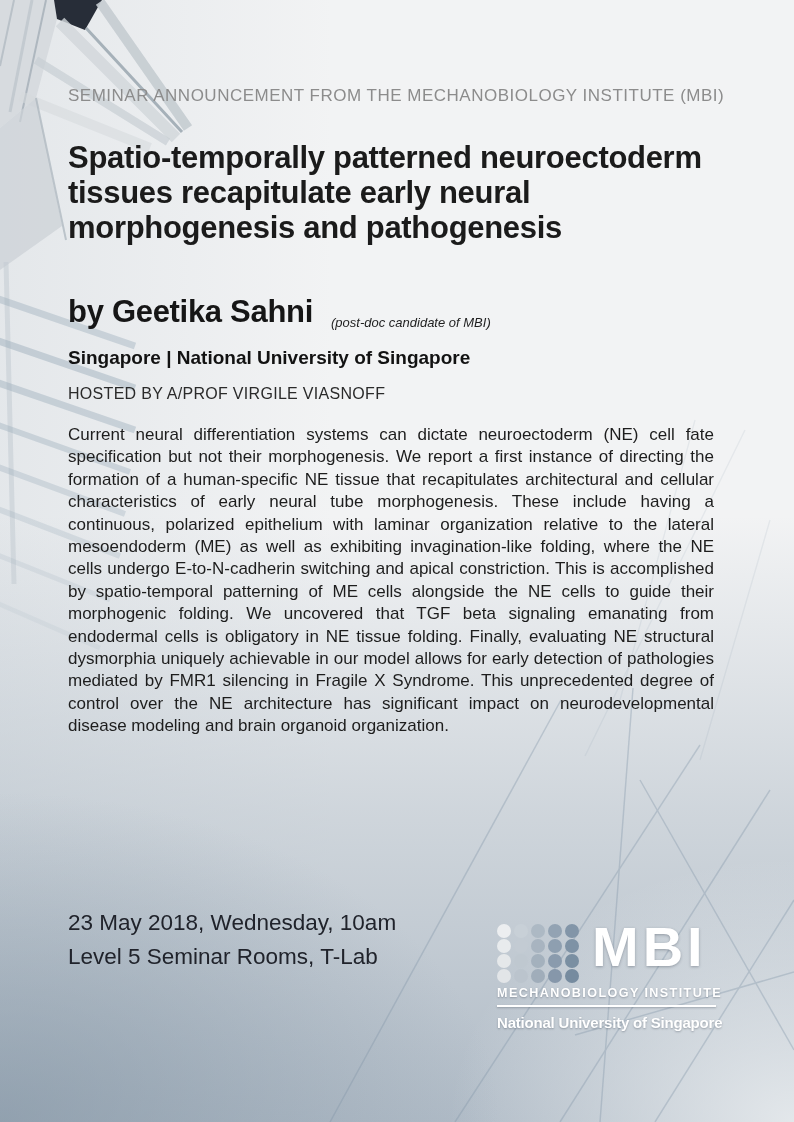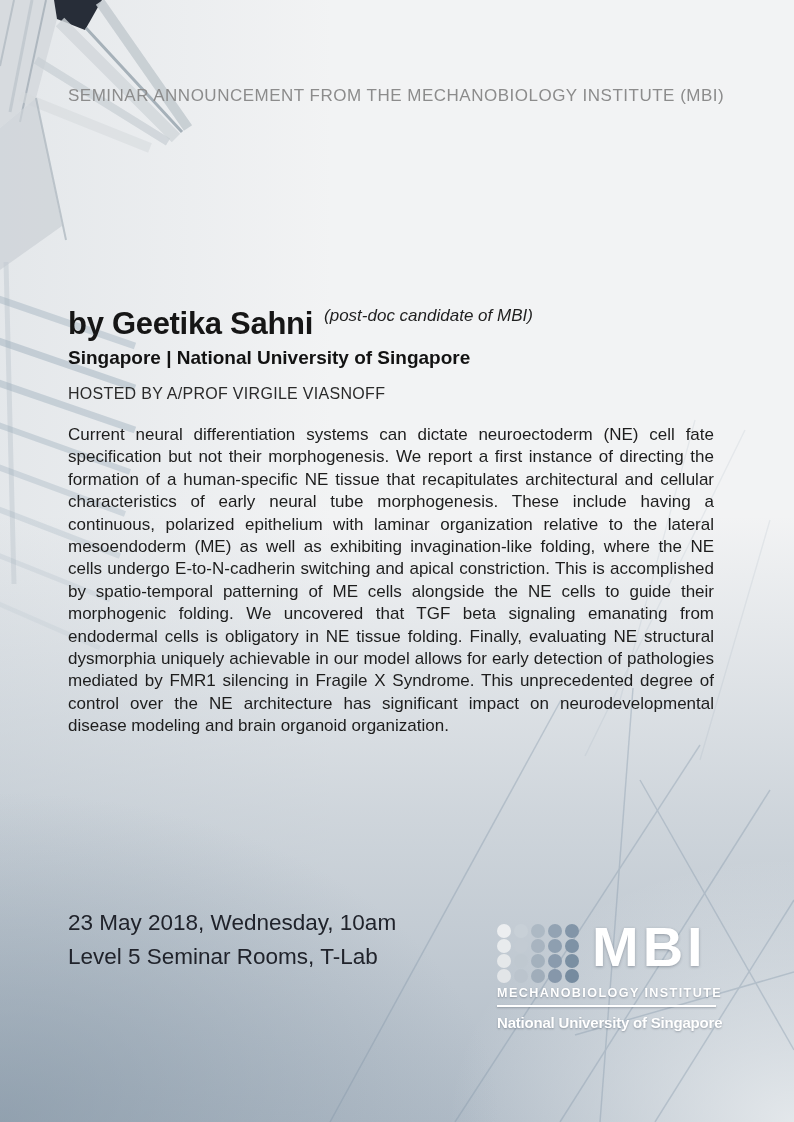--- a/index.html
+++ b/index.html
@@ -12,23 +12,23 @@
       linear-gradient(to bottom, rgba(198,207,215,0) 46%, rgba(173,185,196,0.50) 72%, rgba(158,172,186,0.78) 100%),
       linear-gradient(to right, rgba(178,190,200,0.22), rgba(255,255,255,0) 42%),
       #f2f3f4;
   }
   .bg-svg{position:absolute;inset:0;pointer-events:none;}
   .layer{position:absolute;}
 
   .kicker{left:68px;top:86px;font-size:17px;letter-spacing:.5px;color:#8c8c8c;white-space:nowrap;}
   .title{left:68px;top:140px;width:640px;font-size:31px;line-height:35px;font-weight:bold;
          letter-spacing:-.3px;color:#1b1b1b;}
-  .byline{left:68px;top:306px;display:flex;align-items:flex-start;white-space:nowrap;}
+  .byline{left:68px;top:294px;display:flex;align-items:flex-end;white-space:nowrap;}
   .byline .name{font-size:31px;font-weight:bold;letter-spacing:-.3px;color:#161616;}
-  .byline .note{font-size:17px;font-style:italic;color:#1f1f1f;margin-left:11px;}
+  .byline .note{font-size:13px;font-style:italic;color:#1f1f1f;margin-left:18px;}
   .affiliation{left:68px;top:347px;font-size:19px;font-weight:bold;color:#121212;white-space:nowrap;}
   .hosted{left:68px;top:385px;font-size:16px;letter-spacing:.3px;color:#2a2a2a;white-space:nowrap;}
   .abstract{left:68px;top:424px;width:646px;font-size:17px;line-height:22.4px;
             text-align:justify;color:#1d1d1d;}
   .event{left:68px;top:906px;font-size:22.5px;line-height:33.5px;color:#20232b;white-space:nowrap;}
 
   .logo{left:497px;top:920px;width:219px;}
   .logo-top{display:flex;align-items:flex-start;gap:13px;}
   .dots{display:grid;grid-template-columns:repeat(5,14px);grid-auto-rows:14px;gap:1px 3px;margin-top:4px;}
   .dot{width:14px;height:14px;border-radius:50%;display:block;}
@@ -85,20 +85,21 @@
     </g>
     <g stroke="#7f93a6" stroke-width="1.3" opacity="0.12">
       <line x1="745" y1="430" x2="585" y2="756"></line>
       <line x1="695" y1="420" x2="620" y2="700"></line>
       <line x1="770" y1="520" x2="700" y2="760"></line>
     </g>
   </svg>
 
   <div class="layer kicker">SEMINAR ANNOUNCEMENT FROM THE MECHANOBIOLOGY INSTITUTE (MBI)</div>
 
+  <h1 class="layer title" style="margin:0">Spatio-temporally patterned neuroectoderm tissues recapitulate early neural morphogenesis and pathogenesis</h1>
 
   <div class="layer byline">
     <span class="name">by Geetika Sahni</span>
     <span class="note">(post-doc candidate of MBI)</span>
   </div>
 
   <div class="layer affiliation">Singapore | National University of Singapore</div>
 
   <div class="layer hosted">HOSTED BY A/PROF VIRGILE VIASNOFF</div>
 

